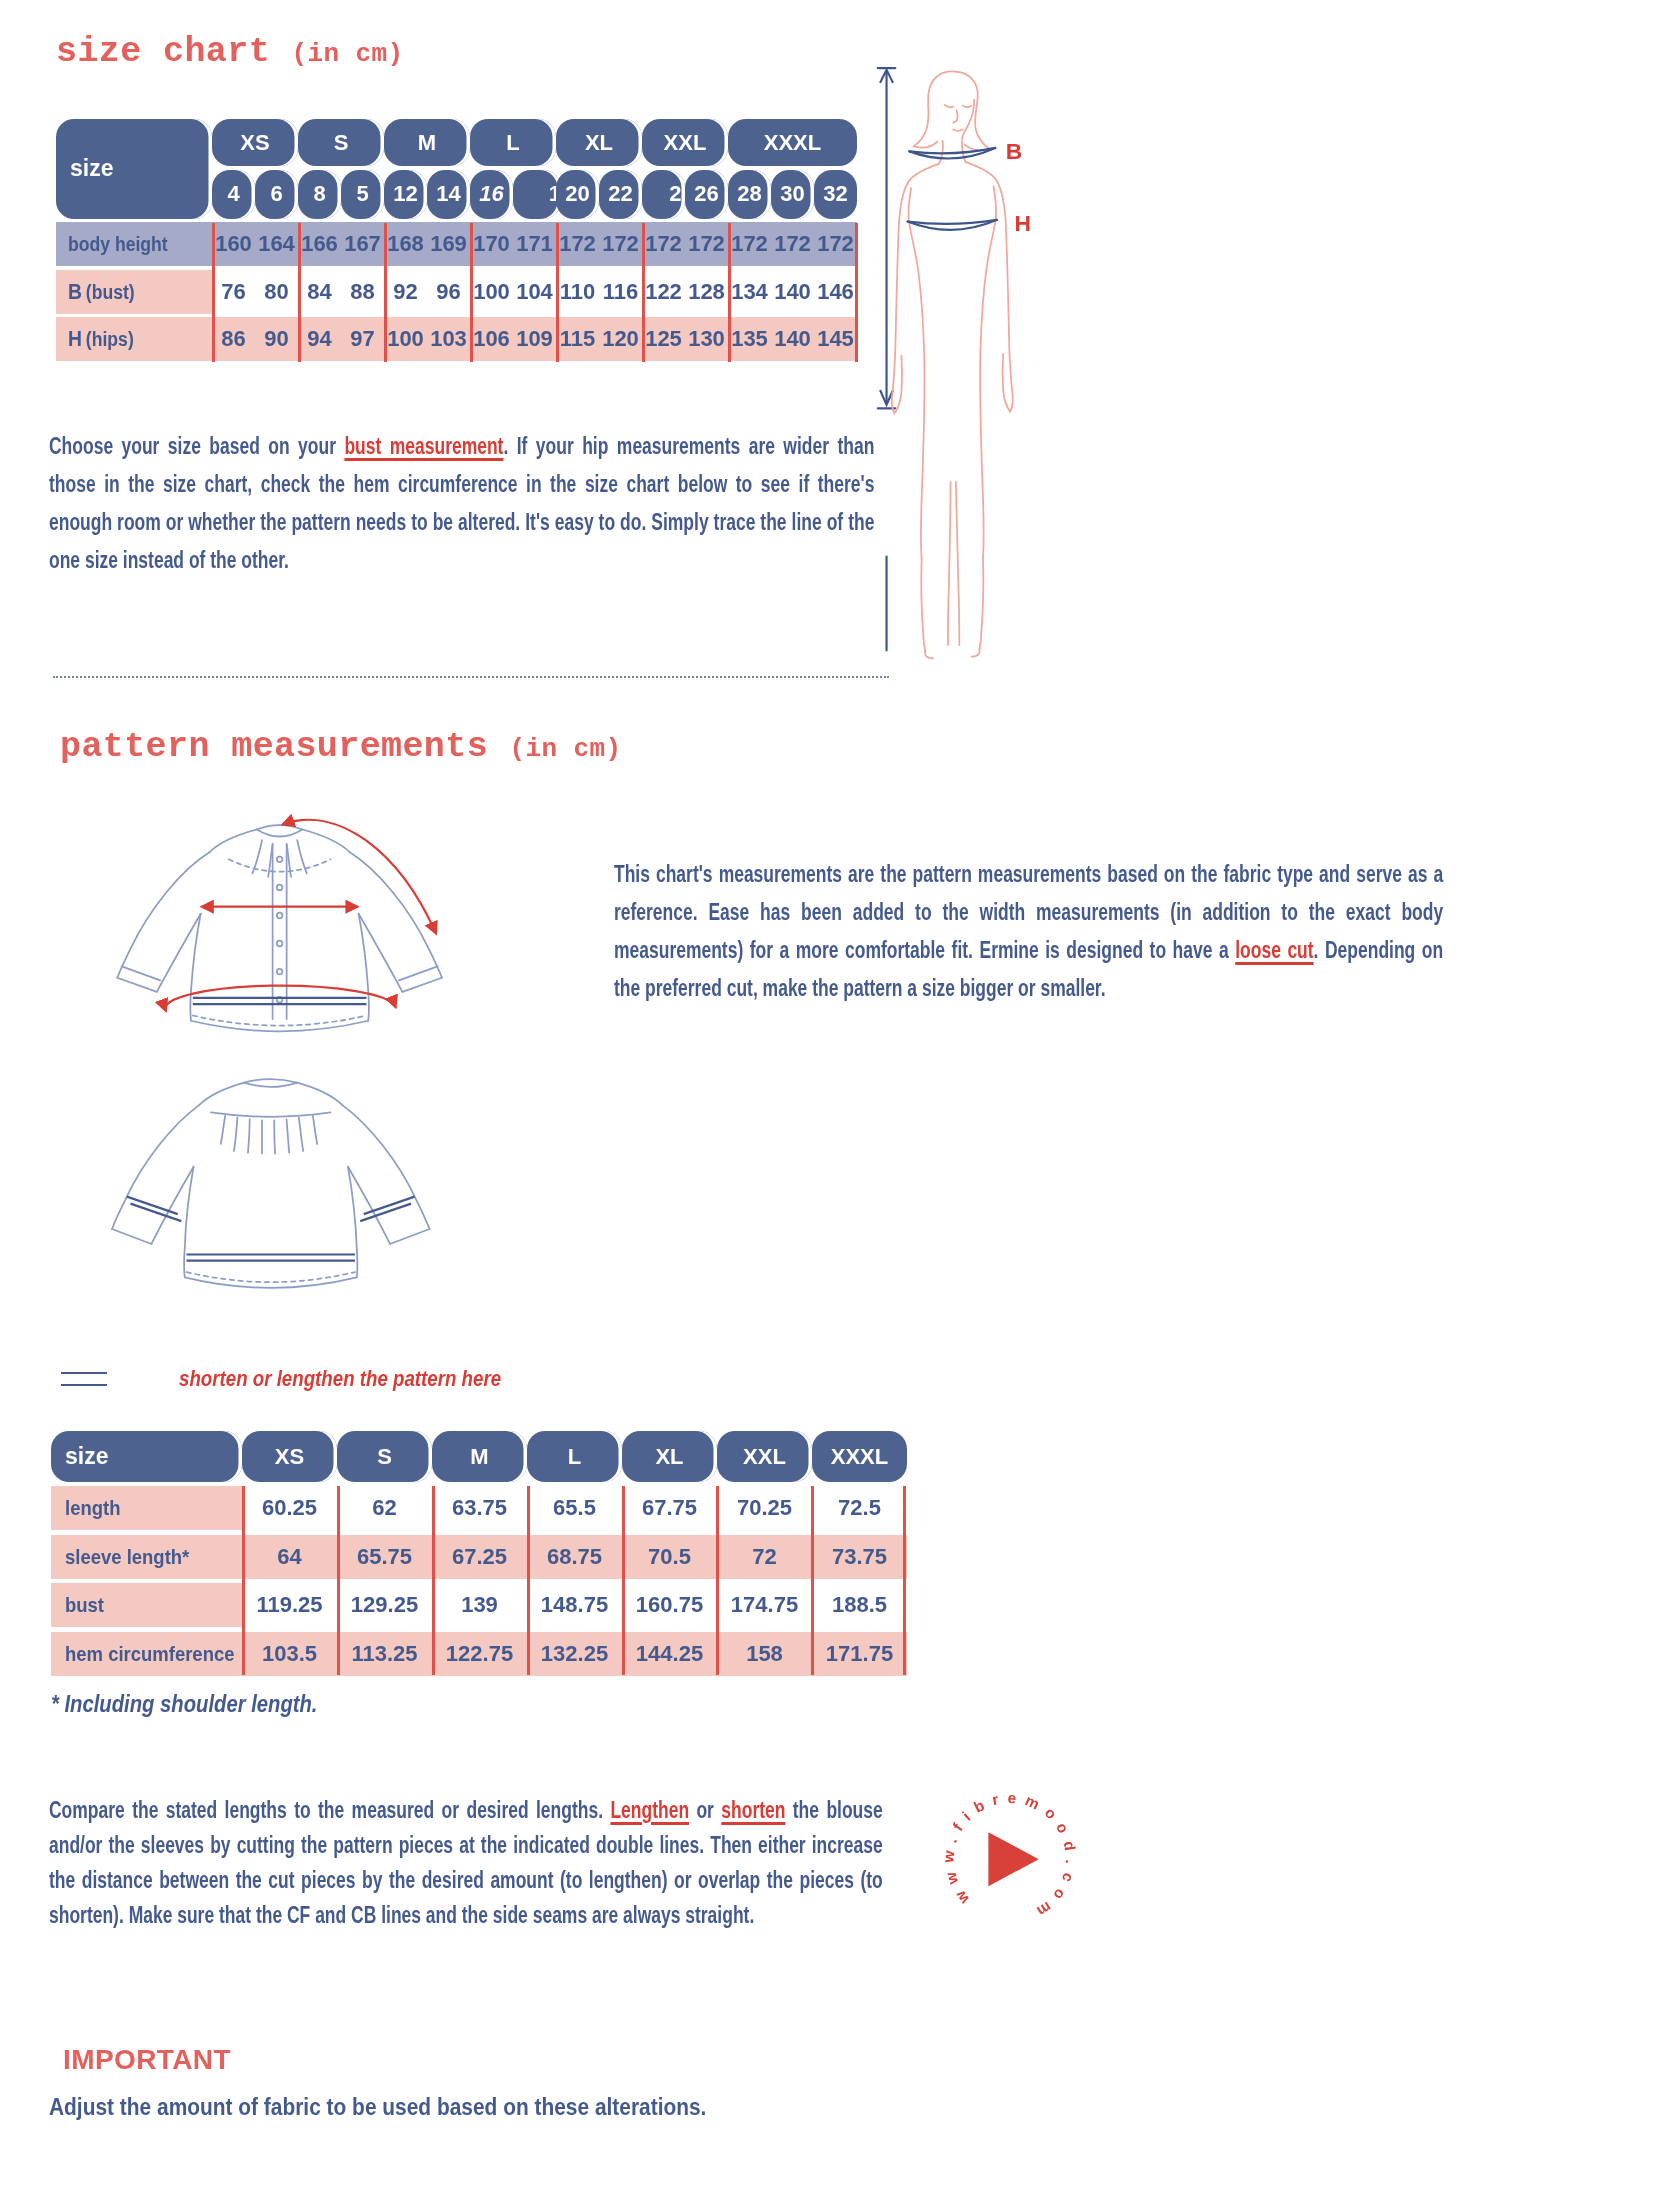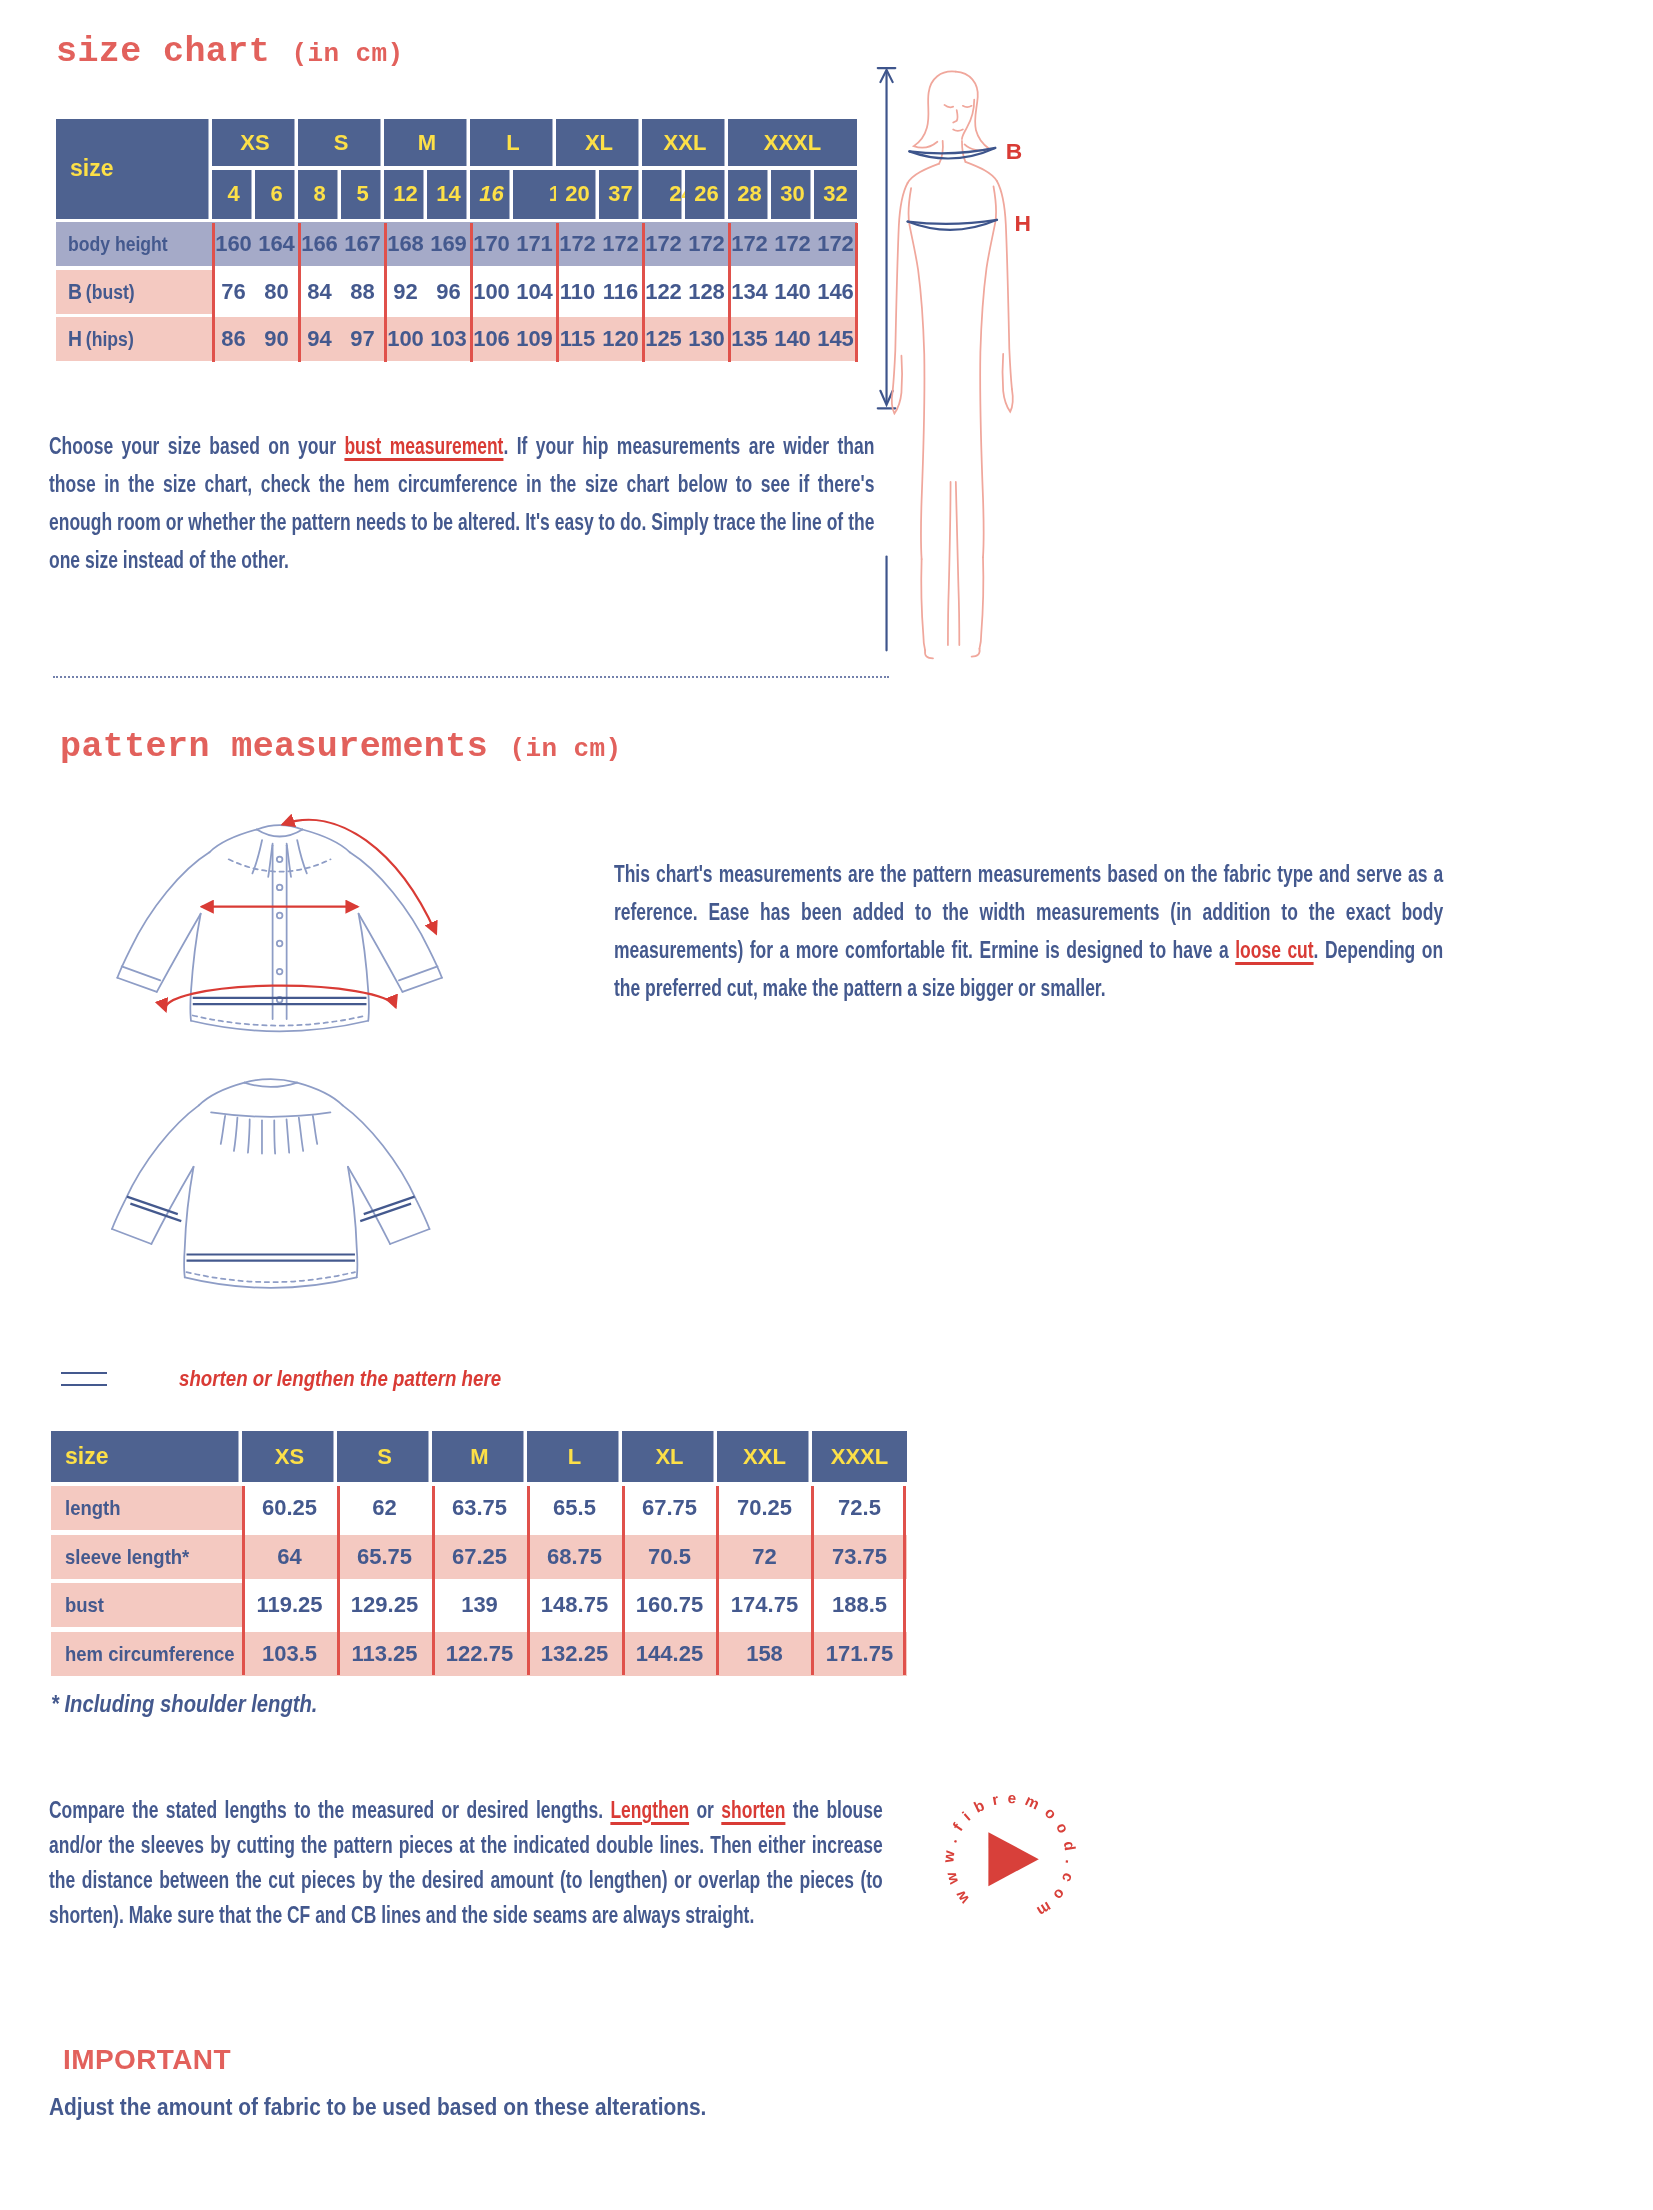--- a/index.html
+++ b/index.html
@@ -10,21 +10,21 @@
   .t1pos{left:56px;top:32px;}
   .t2pos{left:60px;top:727px;}
   
   .grid{position:absolute;display:grid;column-gap:0;}
   .grid1{left:56px;top:119px;grid-template-columns:156px repeat(15,43px);
          grid-template-rows:47px 49px 44px 44px 44px;row-gap:3.5px;}
   .grid2{left:51px;top:1431px;grid-template-columns:191px repeat(7,95px);
          grid-template-rows:51px 44px 44px 44px 44px;row-gap:4.4px;}
   .cell{display:flex;align-items:center;justify-content:center;font-weight:bold;
         color:#44598e;font-size:22px;}
-  .th{background:#4e6290;color:#fde047;}
+  .th{background:#4e6290;color:#ffffff;border-radius:18px;}
   .lav{background:#a5aac8;}
   .pnk{background:#f4c9c1;}
   .wht{background:#fff;}
   .wsep{box-shadow:inset -3.5px 0 0 #fff;}
   .corner{justify-content:flex-start;padding-left:14px;font-size:23px;}
   .rowlabel{justify-content:flex-start;padding-left:12.3px;font-weight:600;font-size:20px;}
   .rowlabel b{font-size:22px;font-weight:bold;margin-right:4.4px;}
   .rowlabel2{justify-content:flex-start;padding-left:14px;font-weight:bold;font-size:21px;}
   .cnd{transform:scaleX(.88);transform-origin:0 50%;white-space:nowrap;display:inline-flex;align-items:baseline;}
   .vline{position:absolute;width:2.6px;background:#e0514b;}
@@ -71,21 +71,21 @@
       <div class="cell th" style="grid-area: 1 / 14 / auto / span 3;">XXXL</div>
       <div class="cell th wsep" style="grid-area: 2 / 2;">4</div>
       <div class="cell th wsep" style="grid-area: 2 / 3;">6</div>
       <div class="cell th wsep" style="grid-area: 2 / 4;">8</div>
       <div class="cell th wsep" style="grid-area: 2 / 5;">5</div>
       <div class="cell th wsep" style="grid-area: 2 / 6;">12</div>
       <div class="cell th wsep" style="grid-area: 2 / 7;">14</div>
       <div class="cell th wsep" style="grid-area: 2 / 8; font-style: italic;">16</div>
       <div class="cell th wsep" style="grid-area: 2 / 9; padding-left: 48px;">18</div>
       <div class="cell th wsep" style="grid-area: 2 / 10;">20</div>
-      <div class="cell th wsep" style="grid-area: 2 / 11;">37</div>
+      <div class="cell th wsep" style="grid-area: 2 / 11;">22</div>
       <div class="cell th wsep" style="grid-area: 2 / 12; padding-left: 36px;">24</div>
       <div class="cell th wsep" style="grid-area: 2 / 13;">26</div>
       <div class="cell th wsep" style="grid-area: 2 / 14;">28</div>
       <div class="cell th wsep" style="grid-area: 2 / 15;">30</div>
       <div class="cell th" style="grid-area: 2 / 16;">32</div>
       <div class="cell rowlabel lav" style="grid-area: 3 / 1;">
         <span class="cnd">
           <span>body height</span>
         </span>
       </div>

